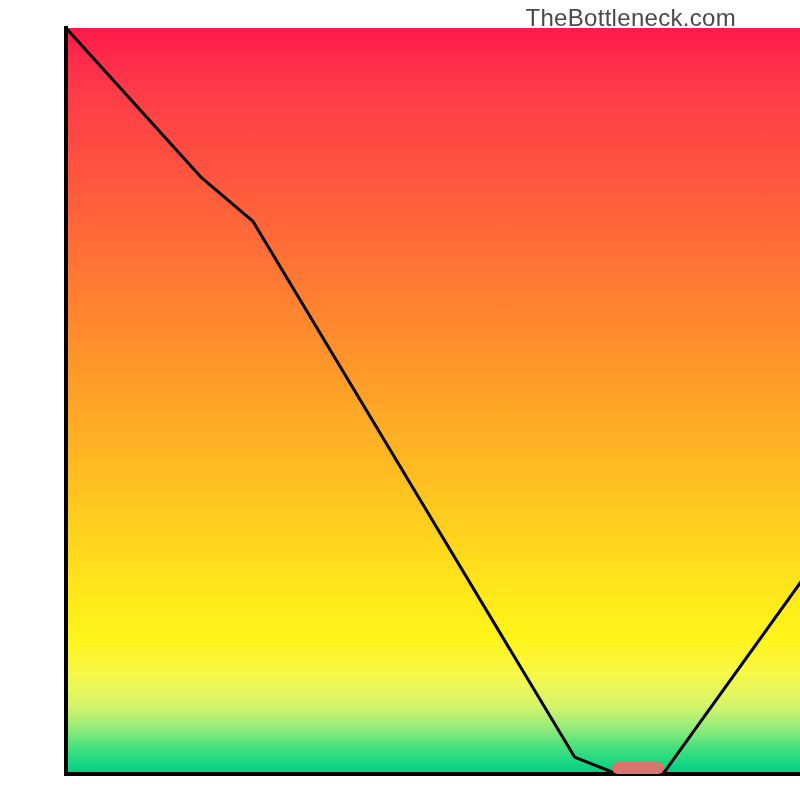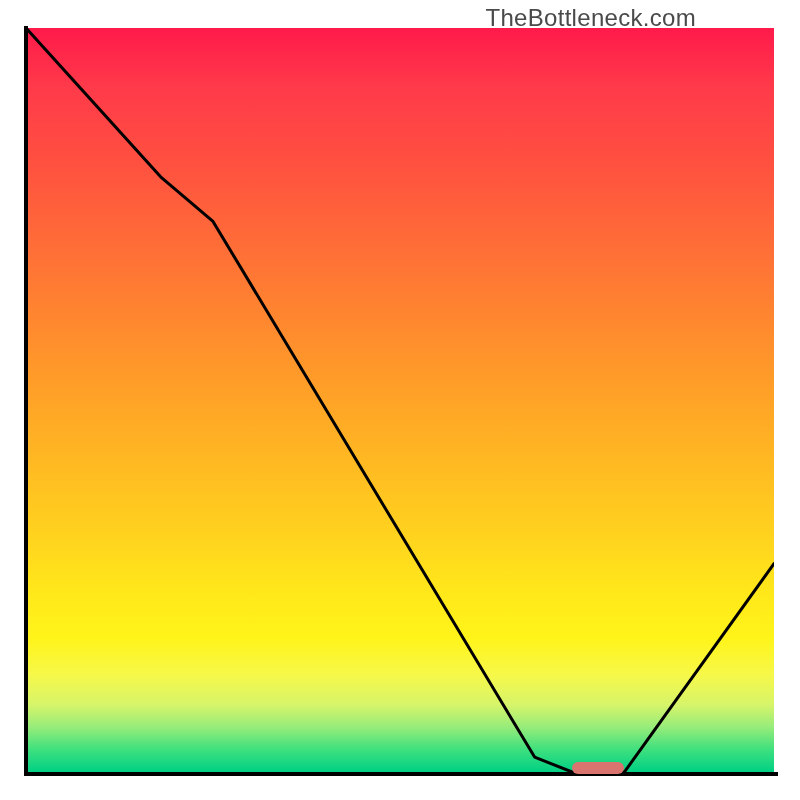--- a/index.html
+++ b/index.html
@@ -9,20 +9,21 @@
     height: 800px;
     background: #ffffff;
     font-family: Arial, Helvetica, sans-serif;
     overflow: hidden;
   }
   .frame {
     position: relative;
     width: 708px;
     height: 800px;
     box-sizing: border-box;
+    margin-left: 40px;
   }
   .watermark {
     position: absolute;
     top: 4px;
     right: 12px;
     font-size: 24px;
     font-weight: 500;
     color: #4a4a4a;
     letter-spacing: 0.3px;
     z-index: 5;

